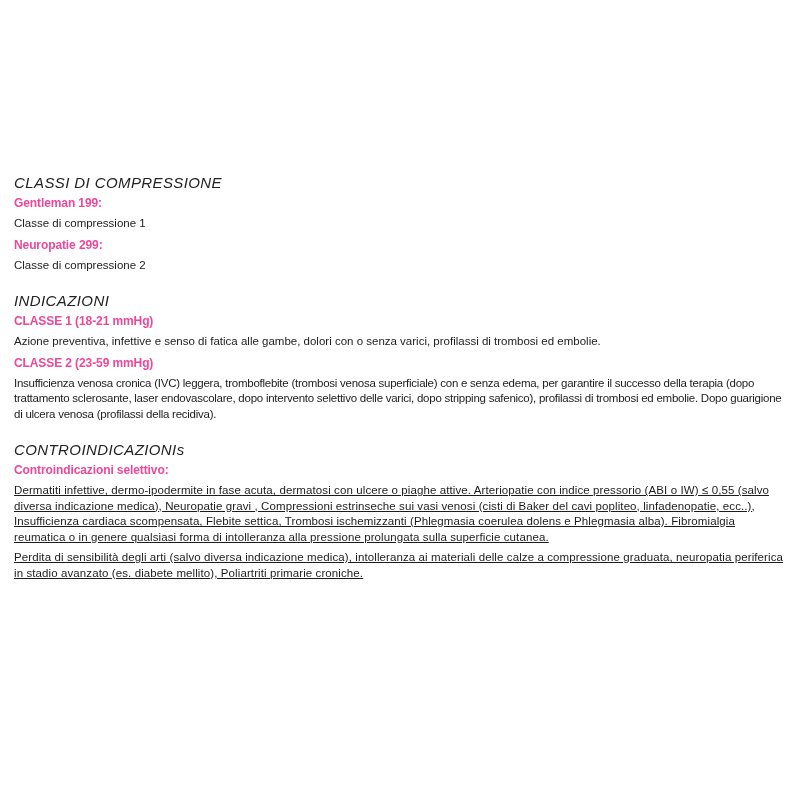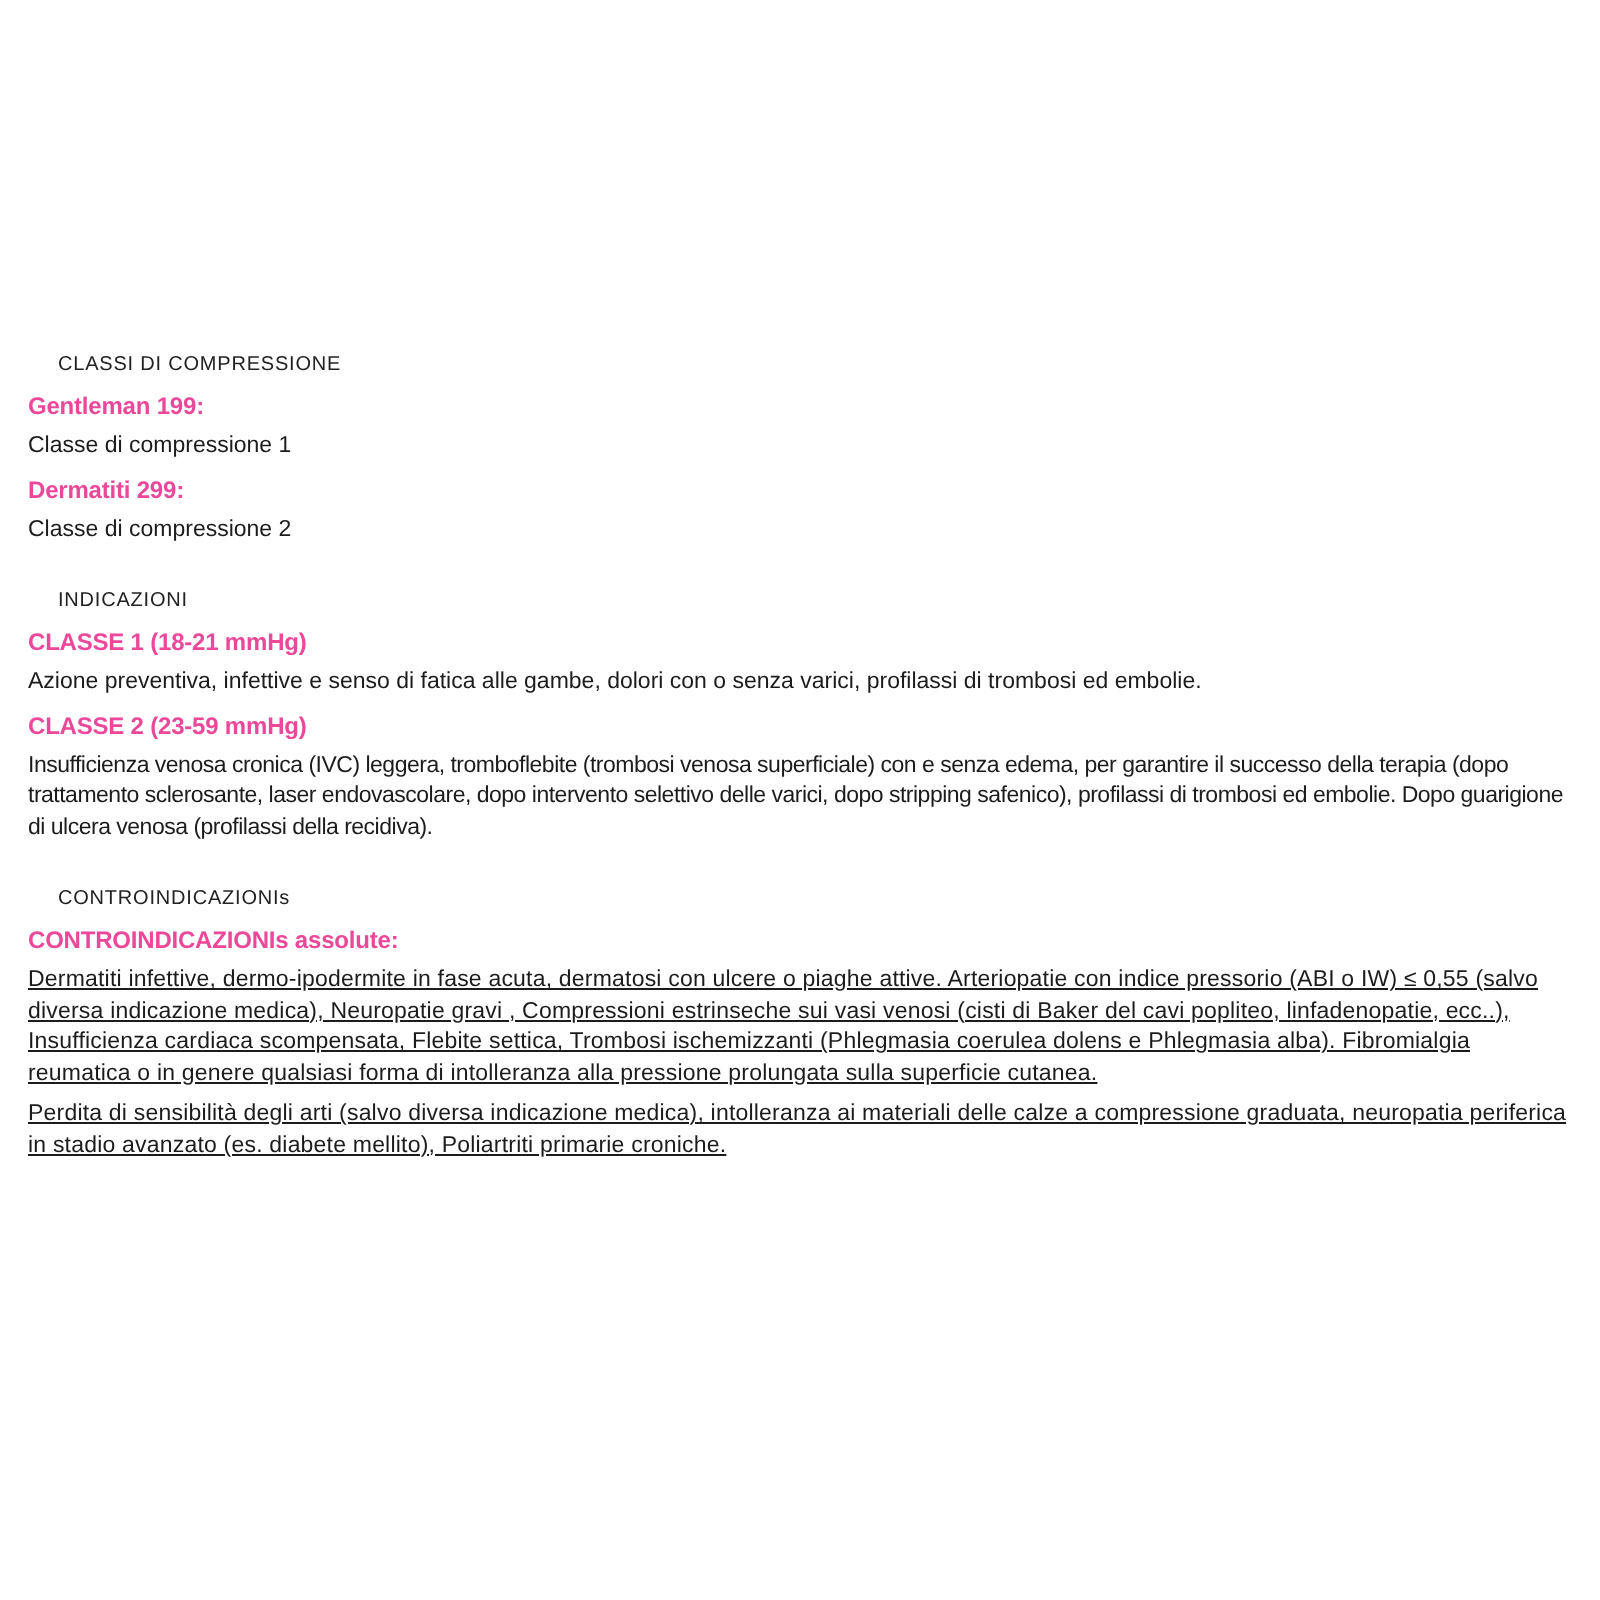--- a/index.html
+++ b/index.html
@@ -18,25 +18,26 @@
   .doc {
     position: absolute;
     left: 14px;
     top: 175px;
     width: 772px;
   }
   section {
     margin: 0 0 20px 0;
   }
   .sec-heading {
-    font-size: 10px;
+    font-size: 15px;
+    font-style: italic;
     font-weight: 400;
     letter-spacing: 0.4px;
     line-height: 16px;
-    margin: 0 0 4px 15px;
+    margin: 0 0 4px 0;
     color: #222222;
   }
   .subheading {
     font-size: 12px;
     font-weight: 700;
     letter-spacing: -0.1px;
     line-height: 16px;
     margin: 0 0 5px 0;
     color: #ec4899;
   }
@@ -60,32 +61,32 @@
 </style>
 </head>
 <body>
 
 <main class="doc">
 
   <section>
     <h2 class="sec-heading">CLASSI DI COMPRESSIONE</h2>
     <p class="subheading">Gentleman 199:</p>
     <p class="para">Classe di compressione 1</p>
-    <p class="subheading">Dermatiti 299:</p>
+    <p class="subheading">Neuropatie 299:</p>
     <p class="para">Classe di compressione 2</p>
   </section>
 
   <section>
     <h2 class="sec-heading">INDICAZIONI</h2>
     <p class="subheading">CLASSE 1 (18-21 mmHg)</p>
     <p class="para">Azione preventiva, infettive e senso di fatica alle gambe, dolori con o senza varici, profilassi di trombosi ed embolie.</p>
     <p class="subheading">CLASSE 2 (23-59 mmHg)</p>
     <p class="para tight">Insufficienza venosa cronica (IVC) leggera, tromboflebite (trombosi venosa superficiale) con e senza edema, per garantire il successo della terapia (dopo trattamento sclerosante, laser endovascolare, dopo intervento selettivo delle varici, dopo stripping safenico), profilassi di trombosi ed embolie. Dopo guarigione di ulcera venosa (profilassi della recidiva).</p>
   </section>
 
   <section>
     <h2 class="sec-heading">CONTROINDICAZIONIs</h2>
-    <p class="subheading">CONTROINDICAZIONIs assolute:</p>
+    <p class="subheading">Controindicazioni selettivo:</p>
     <p class="para wide">Dermatiti infettive, dermo-ipodermite in fase acuta, dermatosi con ulcere o piaghe attive. Arteriopatie con indice pressorio (ABI o IW) ≤ 0,55 (salvo diversa indicazione medica), Neuropatie gravi , Compressioni estrinseche sui vasi venosi (cisti di Baker del cavi popliteo, linfadenopatie, ecc..), Insufficienza cardiaca scompensata, Flebite settica, Trombosi ischemizzanti (Phlegmasia coerulea dolens e Phlegmasia alba). Fibromialgia reumatica o in genere qualsiasi forma di intolleranza alla pressione prolungata sulla superficie cutanea.</p>
     <p class="para wide">Perdita di sensibilità degli arti (salvo diversa indicazione medica), intolleranza ai materiali delle calze a compressione graduata, neuropatia periferica in stadio avanzato (es. diabete mellito), Poliartriti primarie croniche.</p>
   </section>
 
 </main>
 
 </body></html>

